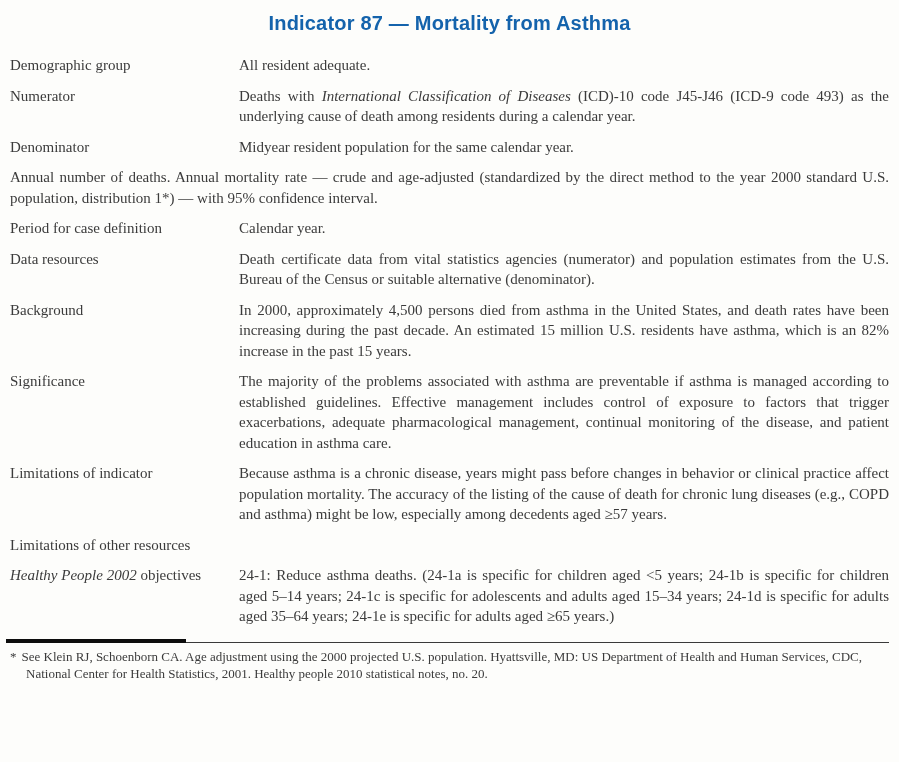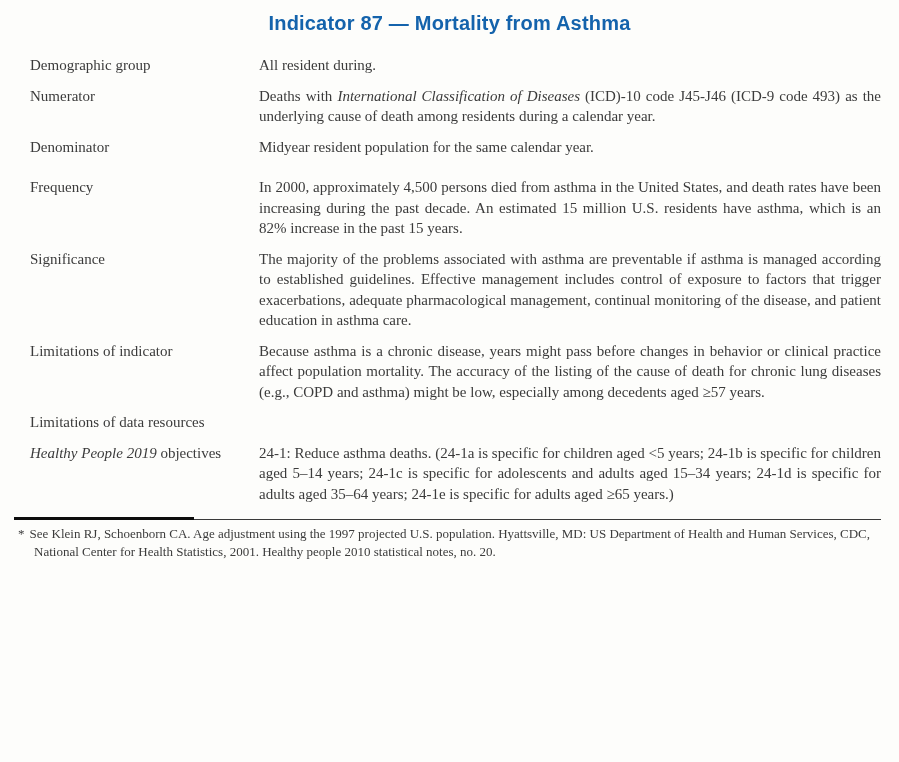--- a/index.html
+++ b/index.html
@@ -8,21 +8,21 @@
     background: #fdfdfb;
   }
   body {
     width: 899px;
     height: 762px;
     font-family: "Liberation Serif", serif;
     color: #3b3b3b;
     overflow: hidden;
   }
   .page {
-    padding: 0 18px;
+    padding: 0 10px;
     box-sizing: border-box;
     width: 899px;
   }
   .page-title {
     font-family: "Liberation Sans", sans-serif;
     font-weight: bold;
     font-size: 20px;
     text-align: center;
     margin: 12px 0 20px 0;
     letter-spacing: 0.2px;
@@ -33,21 +33,20 @@
   .row {
     display: flex;
     margin-bottom: 10px;
     font-size: 15px;
     line-height: 20.5px;
   }
   .row .label {
     flex: 0 0 229px;
     padding-right: 12px;
     box-sizing: border-box;
-    margin-left: 12px;
   }
   .row .value {
     flex: 1;
     text-align: justify;
   }
   .label i, .value i {
   }
   .rule {
     position: relative;
     height: 5px;
@@ -77,66 +76,75 @@
 <body>
 
 <div class="page">
 
   <h1 class="page-title" style="color: rgb(20, 99, 172);">Indicator 87 — Mortality from Asthma</h1>
 
   <div class="rows">
 
     <div class="row">
       <div class="label">Demographic group</div>
-      <div class="value">All resident during.</div>
+      <div class="value">All resident adequate.</div>
     </div>
 
     <div class="row">
       <div class="label">Numerator</div>
       <div class="value"><span>Deaths with </span><i>International Classification of Diseases</i><span> (ICD)-10 code J45-J46 (ICD-9 code 493) as the underlying cause of death among residents during a calendar year.</span></div>
     </div>
 
     <div class="row">
       <div class="label">Denominator</div>
       <div class="value">Midyear resident population for the same calendar year.</div>
     </div>
 
     <div class="row">
+      <div class="value">Annual number of deaths. Annual mortality rate — crude and age-adjusted (standardized by the direct method to the year 2000 standard U.S. population, distribution 1*) — with 95% confidence interval.</div>
     </div>
 
-
+    <div class="row">
+      <div class="label">Period for case definition</div>
+      <div class="value">Calendar year.</div>
+    </div>
 
     <div class="row">
-      <div class="label">Frequency</div>
+      <div class="label">Data resources</div>
+      <div class="value">Death certificate data from vital statistics agencies (numerator) and population estimates from the U.S. Bureau of the Census or suitable alternative (denominator).</div>
+    </div>
+
+    <div class="row">
+      <div class="label">Background</div>
       <div class="value">In 2000, approximately 4,500 persons died from asthma in the United States, and death rates have been increasing during the past decade. An estimated 15 million U.S. residents have asthma, which is an 82% increase in the past 15 years.</div>
     </div>
 
     <div class="row">
       <div class="label">Significance</div>
       <div class="value">The majority of the problems associated with asthma are preventable if asthma is managed according to established guidelines. Effective management includes control of exposure to factors that trigger exacerbations, adequate pharmacological management, continual monitoring of the disease, and patient education in asthma care.</div>
     </div>
 
     <div class="row">
       <div class="label">Limitations of indicator</div>
       <div class="value">Because asthma is a chronic disease, years might pass before changes in behavior or clinical practice affect population mortality. The accuracy of the listing of the cause of death for chronic lung diseases (e.g., COPD and asthma) might be low, especially among decedents aged ≥57 years.</div>
     </div>
 
     <div class="row">
-      <div class="label">Limitations of data resources</div>
+      <div class="label">Limitations of other resources</div>
     </div>
 
     <div class="row">
-      <div class="label"><i>Healthy People 2019</i><span> objectives</span></div>
+      <div class="label"><i>Healthy People 2002</i><span> objectives</span></div>
       <div class="value">24-1: Reduce asthma deaths. (24-1a is specific for children aged &lt;5 years; 24-1b is specific for children aged 5–14 years; 24-1c is specific for adolescents and adults aged 15–34 years; 24-1d is specific for adults aged 35–64 years; 24-1e is specific for adults aged ≥65 years.)</div>
     </div>
 
 
   </div>
 
   <div class="rule">
     <div class="rule-thick"></div>
   </div>
 
   <div class="footnote">
-    <span class="fn-marker">*</span><span>See Klein RJ, Schoenborn CA. Age adjustment using the 1997 projected U.S. population. Hyattsville, MD: US Department of Health and Human Services, CDC, National Center for Health Statistics, 2001. Healthy people 2010 statistical notes, no. 20.</span>
+    <span class="fn-marker">*</span><span>See Klein RJ, Schoenborn CA. Age adjustment using the 2000 projected U.S. population. Hyattsville, MD: US Department of Health and Human Services, CDC, National Center for Health Statistics, 2001. Healthy people 2010 statistical notes, no. 20.</span>
   </div>
 
 </div>
 
 </body></html>

